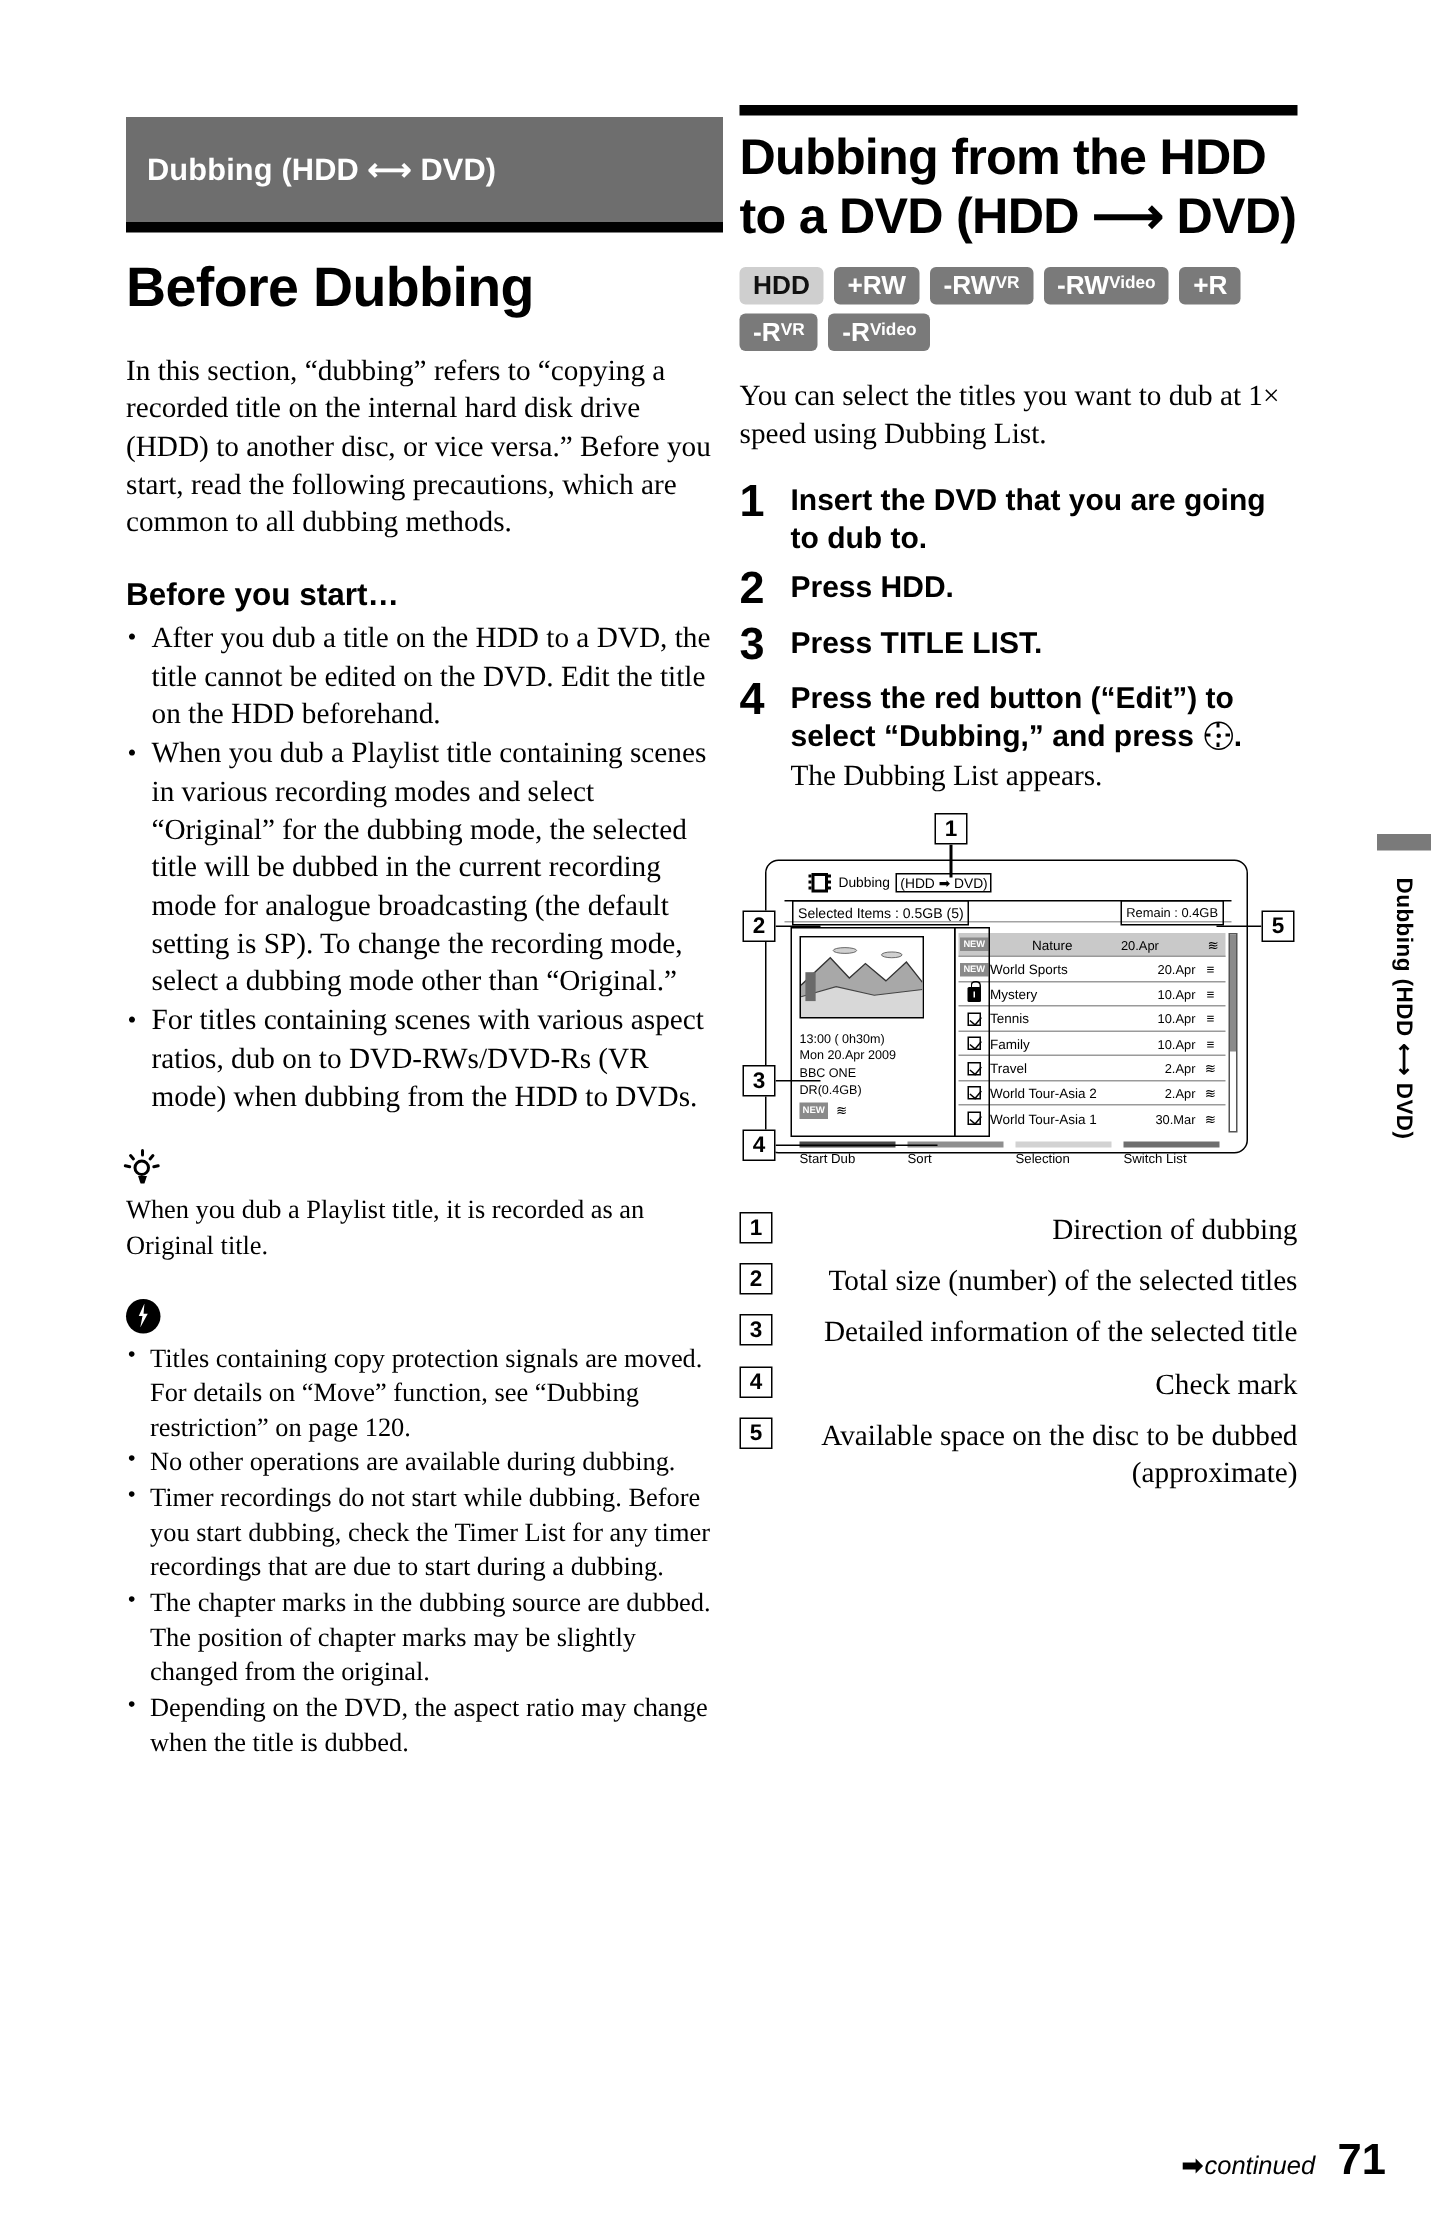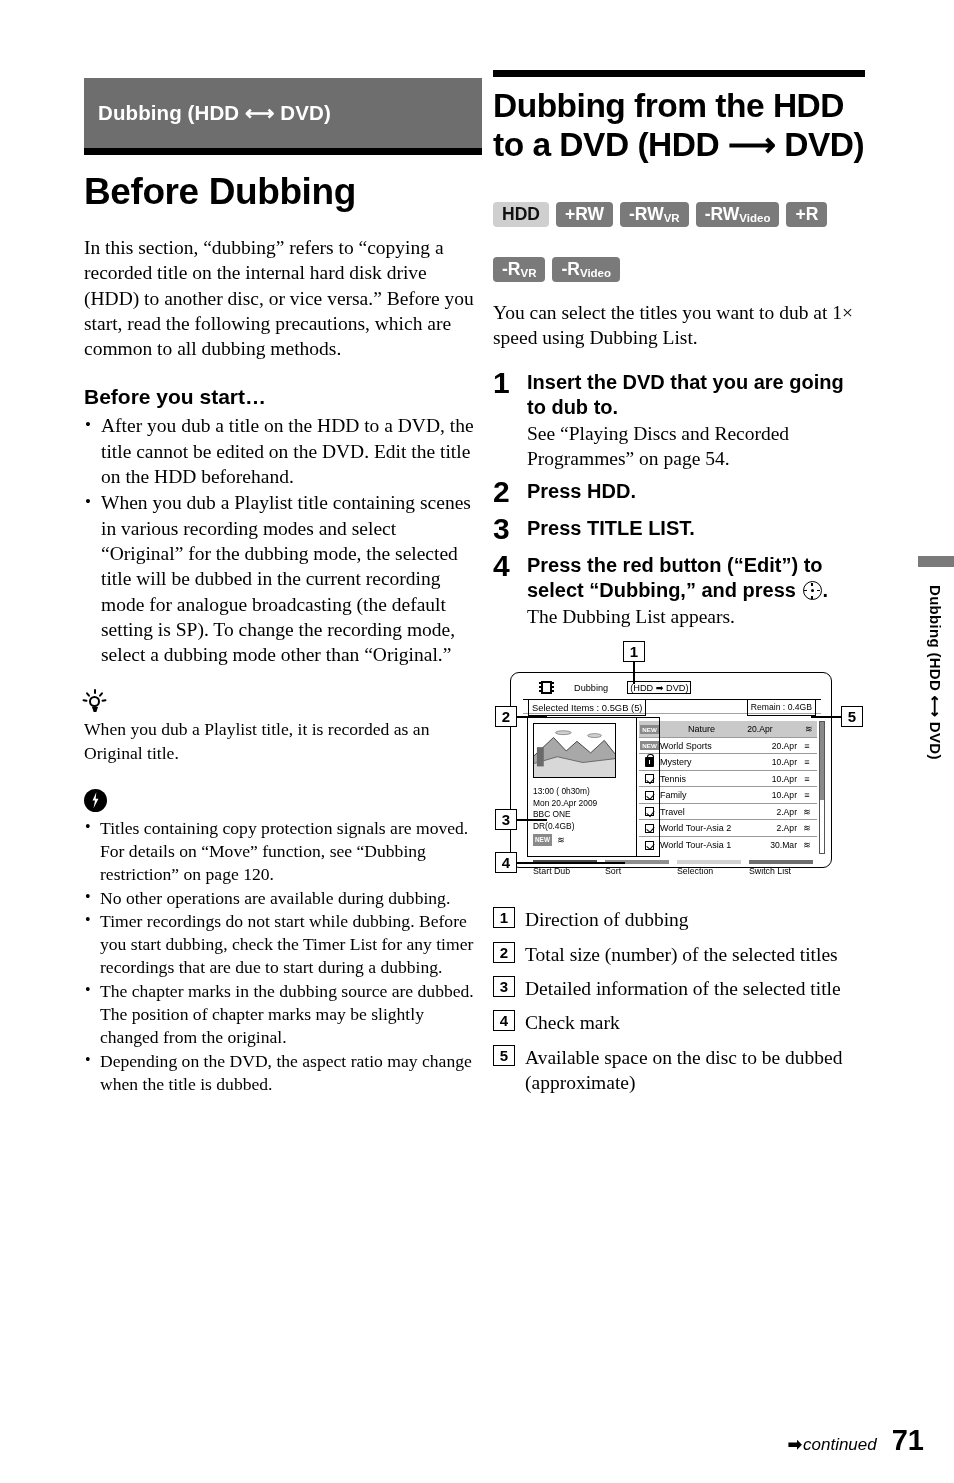--- a/index.html
+++ b/index.html
@@ -87,21 +87,21 @@
   h1.right-title {
     font-family:"Liberation Sans", sans-serif; font-weight:bold;
     font-size:33.5px; line-height:39px; margin:9px 0 0 0; letter-spacing:-.5px;
   }
   .badges { margin-top:14px; }
   .badge-row { display:flex; gap:7px; margin-bottom:6px; }
   .badge {
     font-family:"Liberation Sans", sans-serif; font-weight:bold;
     color:#fff; background:#7a7a7a; border-radius:4px;
     padding:2px 9px 3px 9px; font-size:17.5px; line-height:20px;
-    display:inline-flex; align-items:flex-end;margin-top:24px;
+    display:inline-flex; align-items:center;
   }
   .badge.light { background:#cfcfcf; color:#111; }
   .badge sub {
     font-size:11.5px; font-weight:bold; position:relative; top:0px; left:0px;
     line-height:1;
   }
   .intro { font-size:19.5px; line-height:25.3px; margin:18px 0 0 0; }
 
   .steps { margin-top:16px; }
   .step { display:flex; margin-bottom:5px; }
@@ -139,21 +139,21 @@
     z-index:6;
   }
   .lead { position:absolute; background:#000; z-index:5; }
 
   .tv {
     position:absolute; left:17px; top:31px; width:322px; height:196px;
     border:1.8px solid #000; border-radius:9px; background:#fff;
   }
   .tv-head {
     position:absolute; left:28px; top:8px; font-size:9.2px;
-    font-family:"Liberation Sans", sans-serif; display:flex; align-items:center; gap:20px;
+    font-family:"Liberation Sans", sans-serif; display:flex; align-items:center; gap:5px;
   }
   .filmstrip { width:15px; height:13px; position:relative; }
   .filmstrip .body2 { position:absolute; left:2px; top:0; width:11px; height:13px; background:#000; }
   .filmstrip .body2:after {
     content:""; position:absolute; left:2px; top:2px; width:7px; height:9px; background:#fff;
   }
   .filmstrip .pf { position:absolute; width:2px; height:1.7px; background:#000; }
   .hilite-box { outline:1.7px solid #000; }
 
   .selbar {
@@ -228,21 +228,21 @@
   }
 
   
   .legend { margin-top:16px; }
   .lg-item { display:flex; margin-bottom:9px; }
   .lg-num {
     border:1.7px solid #000; width:22px; height:21px; flex:0 0 22px;
     text-align:center; line-height:19px; font-size:15px;
     font-family:"Liberation Sans", sans-serif; font-weight:bold; margin-right:10px;
   }
-  .lg-tx { font-size:19.5px; line-height:25.3px; flex:1; padding-top:-1px; }
+  .lg-tx { font-size:19.5px; line-height:25.3px; flex:1; padding-top:-1px;text-align:right; }
 
   
   .sidetab { position:absolute; right:0px; top:556px; width:36px; }
   .sidetab .cap { height:11px; background:#7a7a7a; width:36px; }
   .sidetab .txt {
     font-family:"Liberation Sans", sans-serif; font-weight:bold; font-size:15px;
     writing-mode:vertical-rl; text-orientation:mixed;
     margin-top:18px; margin-left:8px; letter-spacing:.3px; white-space:nowrap;
   }
 
@@ -273,20 +273,21 @@
 
     <h1 class="main-title">Before Dubbing</h1>
 
     <p class="body-p">In this section, “dubbing” refers to “copying a recorded title on the internal hard disk drive (HDD) to another disc, or vice versa.” Before you start, read the following precautions, which are common to all dubbing methods.</p>
 
     <h2 class="sub">Before you start…</h2>
 
     <ul class="bul">
       <li>After you dub a title on the HDD to a DVD, the title cannot be edited on the DVD. Edit the title on the HDD beforehand.</li>
       <li>When you dub a Playlist title containing scenes in various recording modes and select “Original” for the dubbing mode, the selected title will be dubbed in the current recording mode for analogue broadcasting (the default setting is SP). To change the recording mode, select a dubbing mode other than “Original.”</li>
+      <li>For titles containing scenes with various aspect ratios, dub on to DVD-RWs/DVD-Rs (VR mode) when dubbing from the HDD to DVDs.</li>
     </ul>
 
     <div class="icon-note">
       <div class="bulb">
         <i class="r1"></i>
           <i class="r2"></i>
           <i class="r3"></i>
           <i class="r4"></i>
           <i class="r5"></i>
         <div class="glass"></div>
@@ -345,21 +346,20 @@
       </div>
     </div>
 
     <p class="intro">You can select the titles you want to dub at 1× speed using Dubbing List.</p>
 
     <div class="steps">
       <div class="step">
         <div class="num">1</div>
         <div class="body">
           <div class="head">Insert the DVD that you are going to dub to.</div>
-          <div class="sub">See “Playing Discs and Recorded Programmes” on page 54.</div>
         </div>
       </div>
       <div class="step">
         <div class="num">2</div>
         <div class="body">
           <div class="head">Press HDD.</div>
         </div>
       </div>
       <div class="step">
         <div class="num">3</div>

